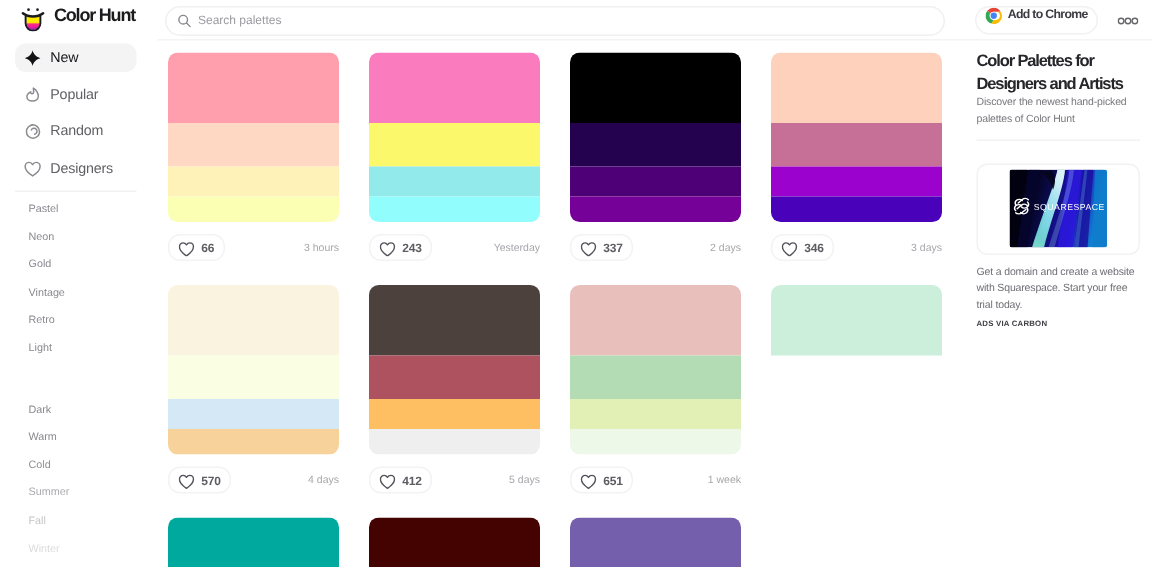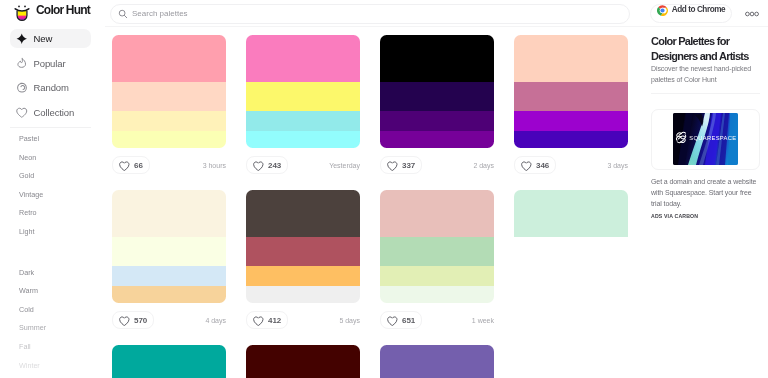--- a/index.html
+++ b/index.html
@@ -135,21 +135,21 @@
           <svg viewBox="0 0 24 24" class="nav-ico">
             <path d="M10.0 2.7 C16.0 1.4 21.6 6.0 21.6 12.0 A9.1 9.1 0 1 1 12.5 2.9" fill="none" stroke="#8a8a90" stroke-width="2.1" stroke-linecap="round"></path>
             <path d="M14.9 15.7 A4.2 4.2 0 1 0 10.2 9.7" fill="none" stroke="#8a8a90" stroke-width="2.1" stroke-linecap="round"></path>
           </svg>
           <span class="nav-label">Random</span>
         </div>
         <div class="nav-item">
           <svg viewBox="0 0 24 24" class="nav-ico" style="position:relative;top:1px">
             <path d="M12 21.4 C12 21.4 1.6 14.8 1.6 8.3 C1.6 5.0 4.1 2.6 7.3 2.6 C9.7 2.6 11.2 4.2 12 5.6 C12.8 4.2 14.3 2.6 16.7 2.6 C19.9 2.6 22.4 5.0 22.4 8.3 C22.4 14.8 12 21.4 12 21.4 Z" fill="none" stroke="#8a8a90" stroke-width="2.05" stroke-linejoin="round"></path>
           </svg>
-          <span class="nav-label">Collection</span>
+          <span class="nav-label">Designers</span>
         </div>
       </div>
     <div class="divider"></div>
     <div class="tags" id="tags">
         <div class="tag" style="opacity: 1;">Pastel</div>
         <div class="tag" style="opacity: 1;">Neon</div>
         <div class="tag" style="opacity: 1;">Gold</div>
         <div class="tag" style="opacity: 1;">Vintage</div>
         <div class="tag" style="opacity: 1;">Retro</div>
         <div class="tag" style="opacity: 1;">Light</div>

